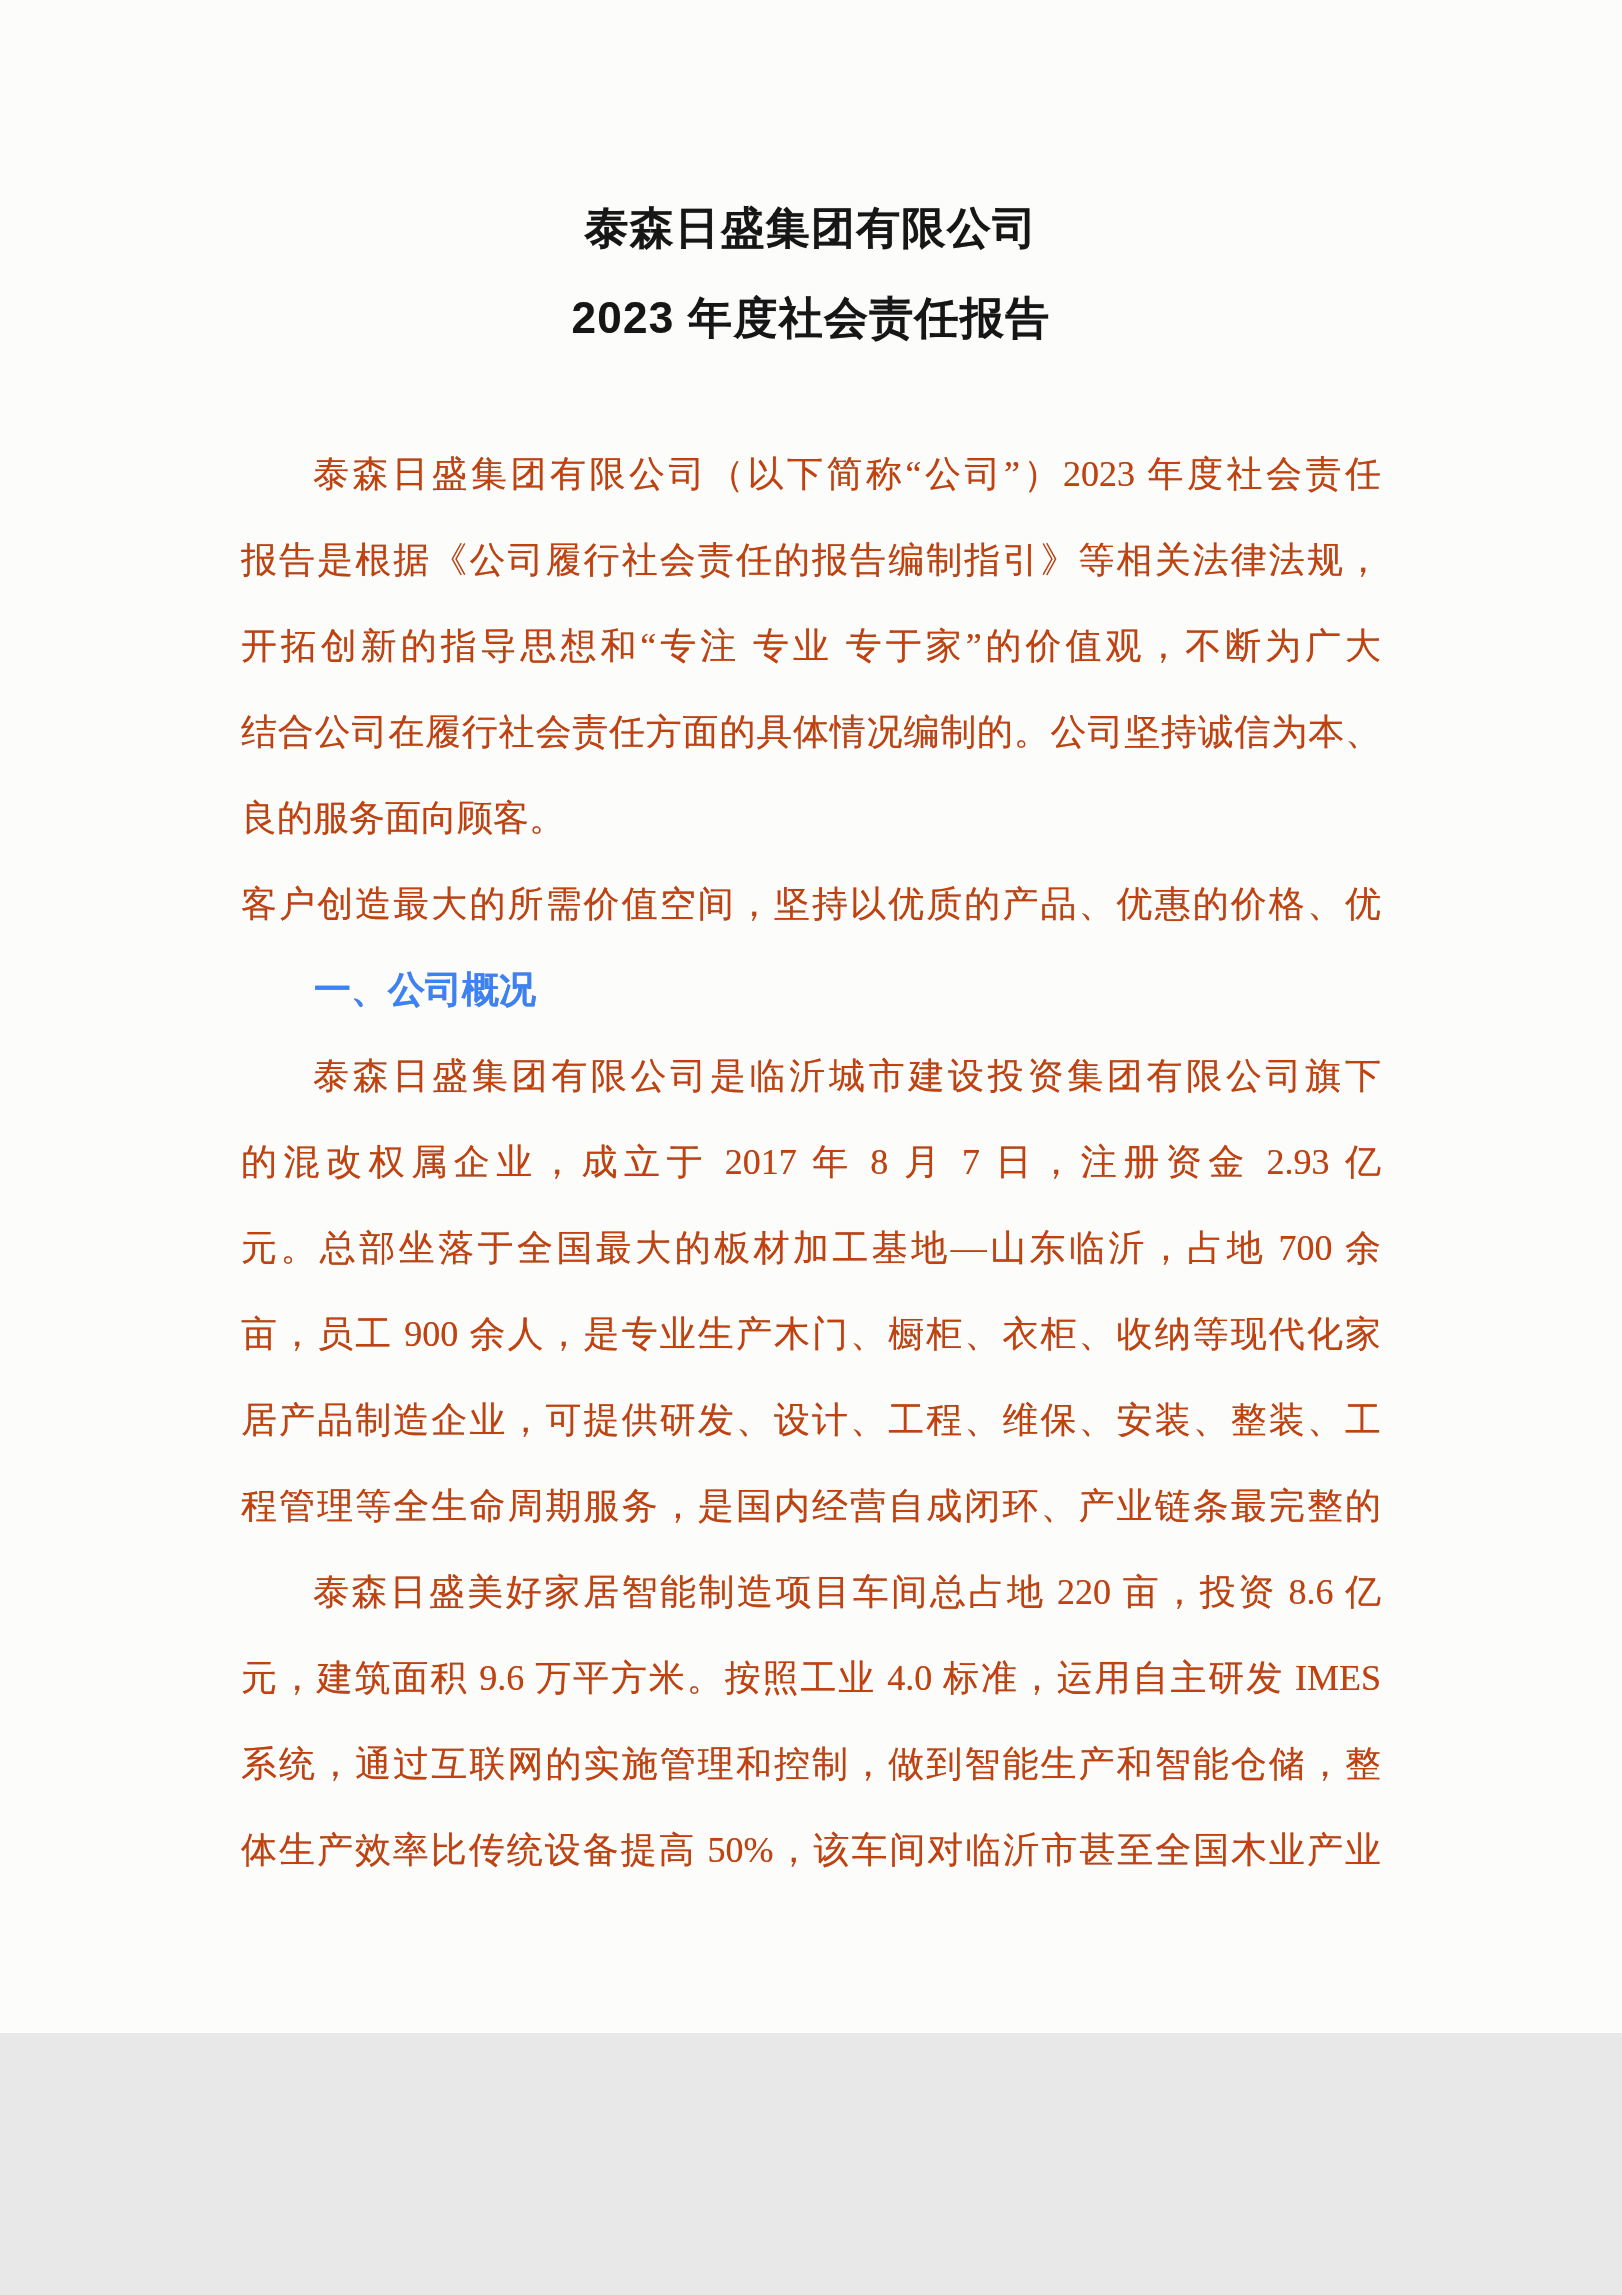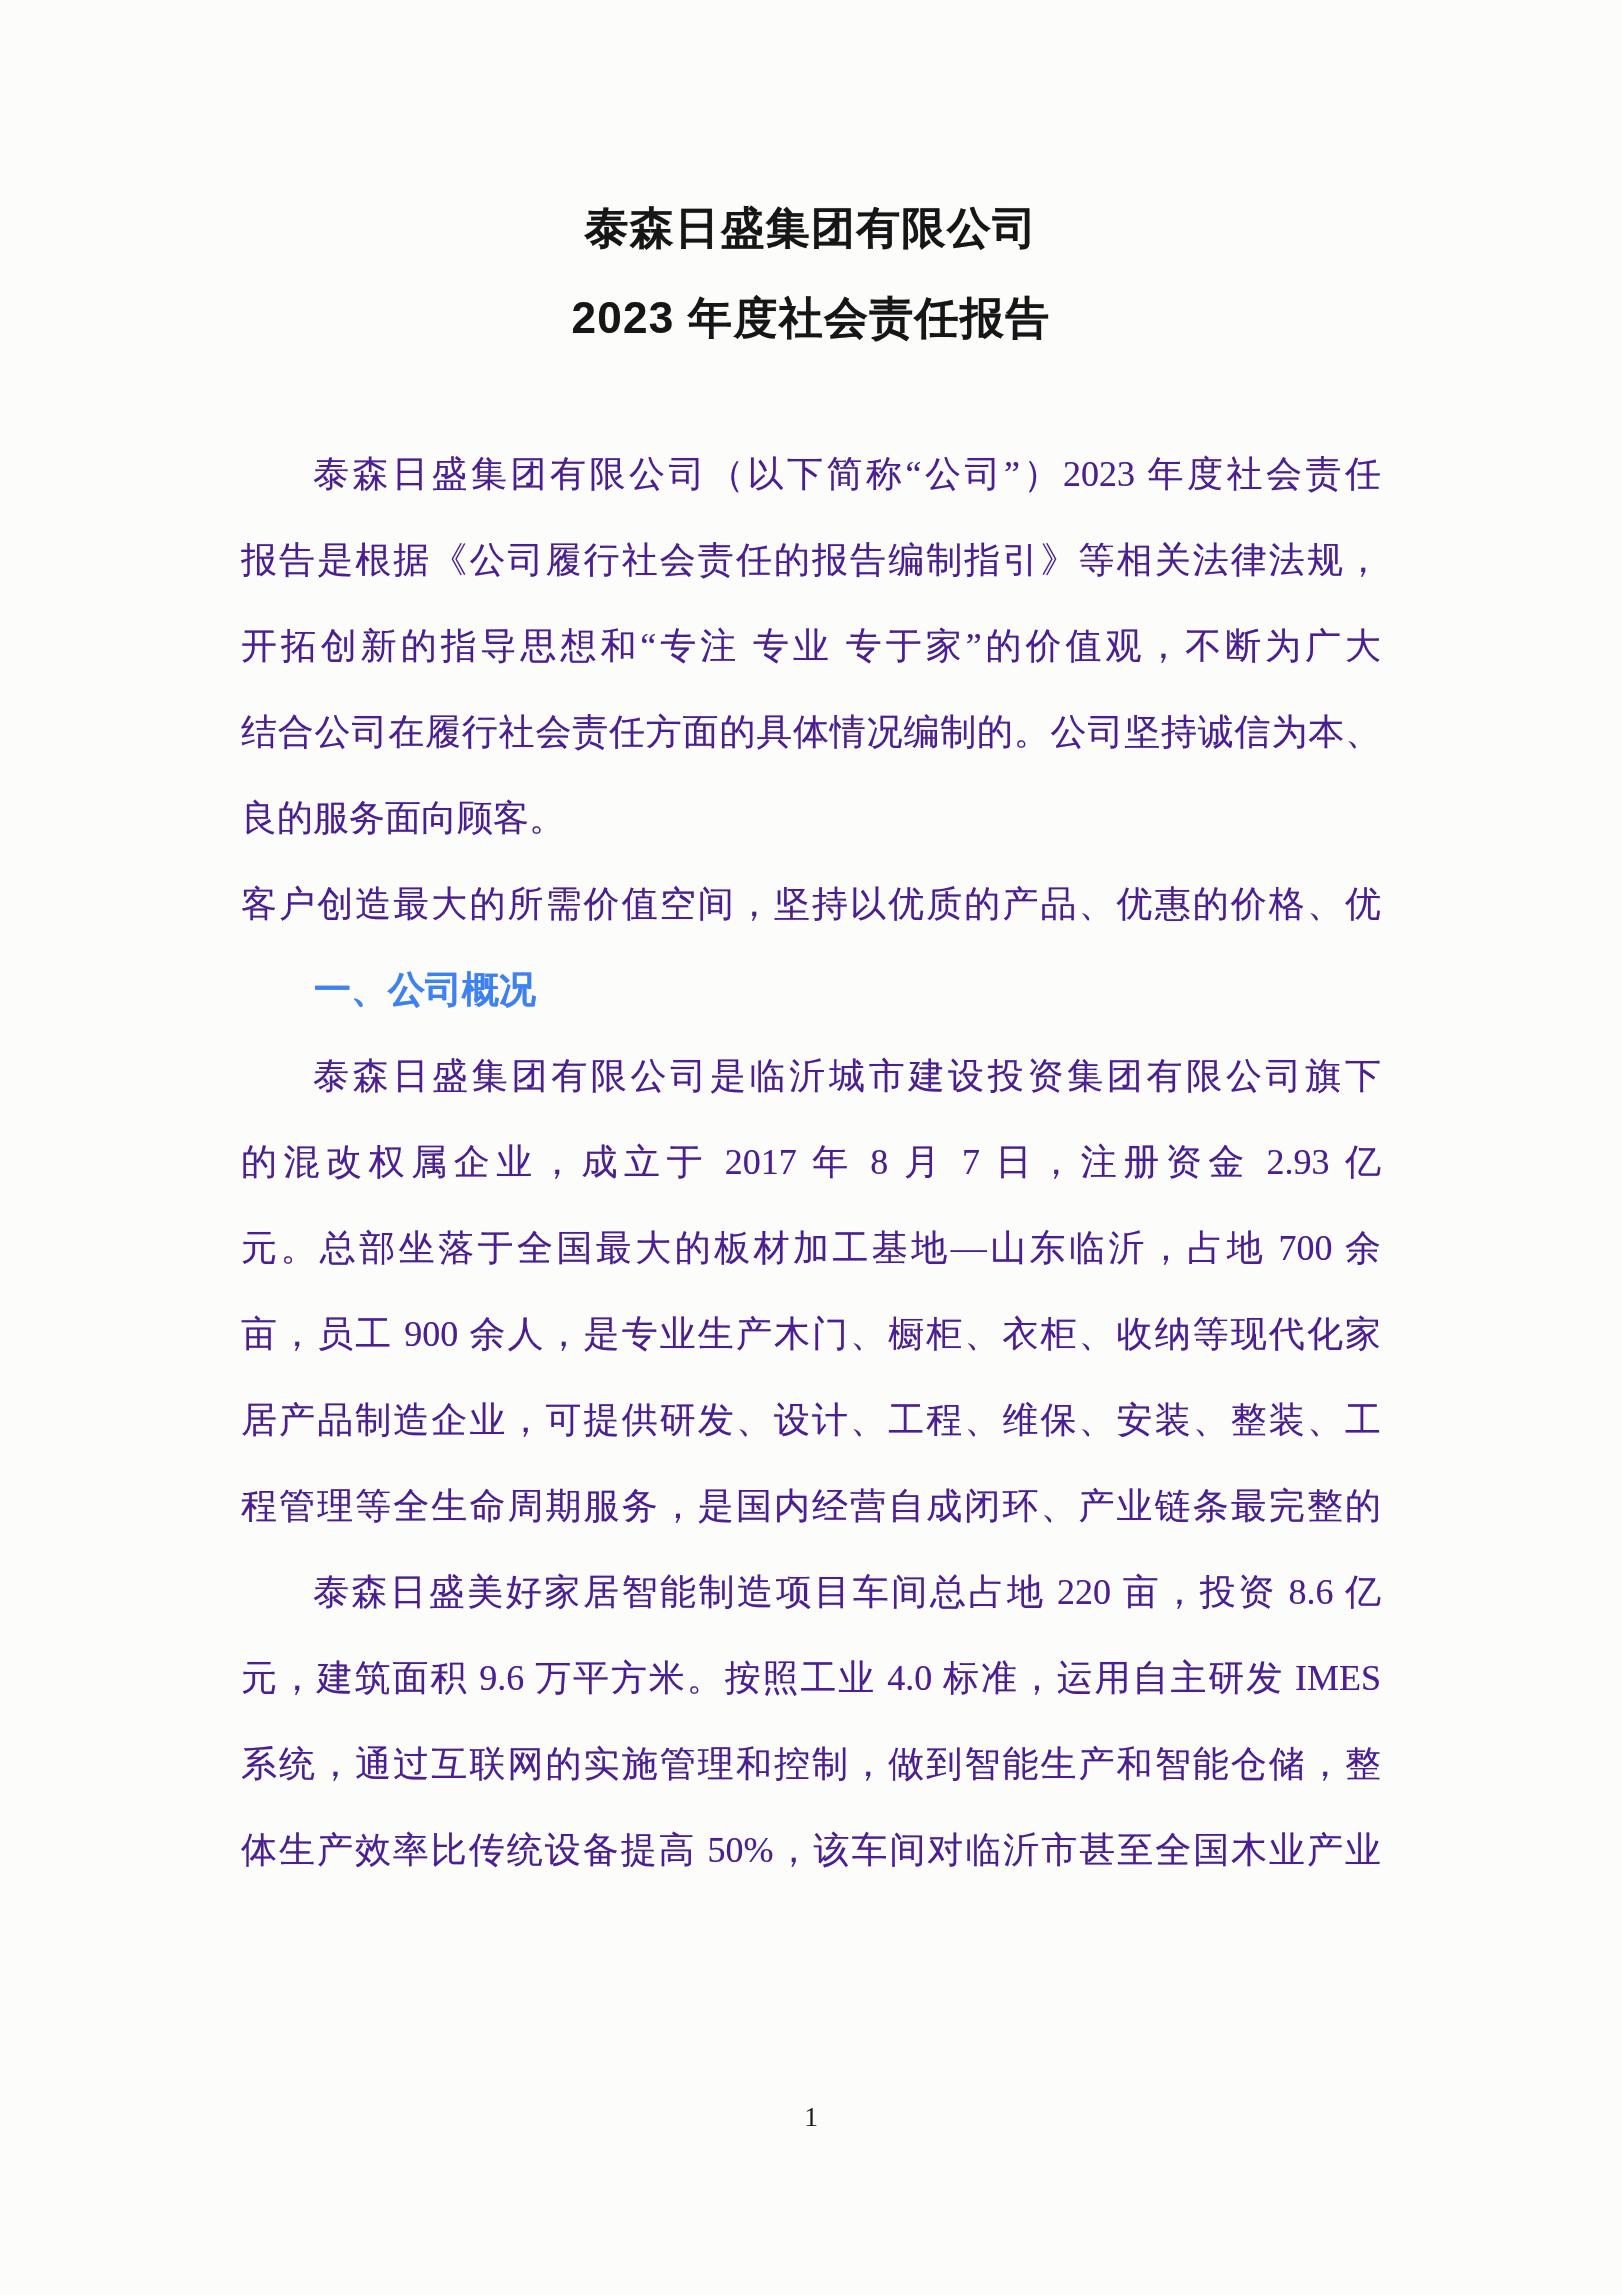--- a/index.html
+++ b/index.html
@@ -3,21 +3,21 @@
 <meta charset="utf-8">
 <style>
   html, body { margin: 0; padding: 0; }
   body {
     background: #e8e8e8;
     font-family: "Liberation Serif", serif;
   }
   .page {
     position: relative;
     width: 1622px;
-    height: 2295px;
+    height: 2033px;
     margin: 0 auto;
     background: #fcfcfb;
     color: #1b1b1b;
     overflow: hidden;
   }
   .content {
     position: absolute;
     left: 241px;
     top: 183px;
     width: 1140px;
@@ -33,21 +33,21 @@
     text-shadow: 0 0 0.7px rgba(0,0,0,0.45);
   }
   .title-block { margin-bottom: 68px; }
   .bodyline {
     font-family: "Liberation Serif", serif;
     font-size: 36px;
     line-height: 86px;
     height: 86px;
     text-align: justify;
     text-align-last: justify;
-    color: #4c1d95;
+    color: #c2410c;
     text-shadow: 0 0 0.7px rgba(0,0,0,0.35);
   }
   .bodyline.lastline {
     text-align-last: left;
   }
   .bodyline.indent { text-indent: 72px; }
   .section-heading {
     font-family: "Liberation Sans", sans-serif;
     font-weight: 700;
     font-size: 37px;

